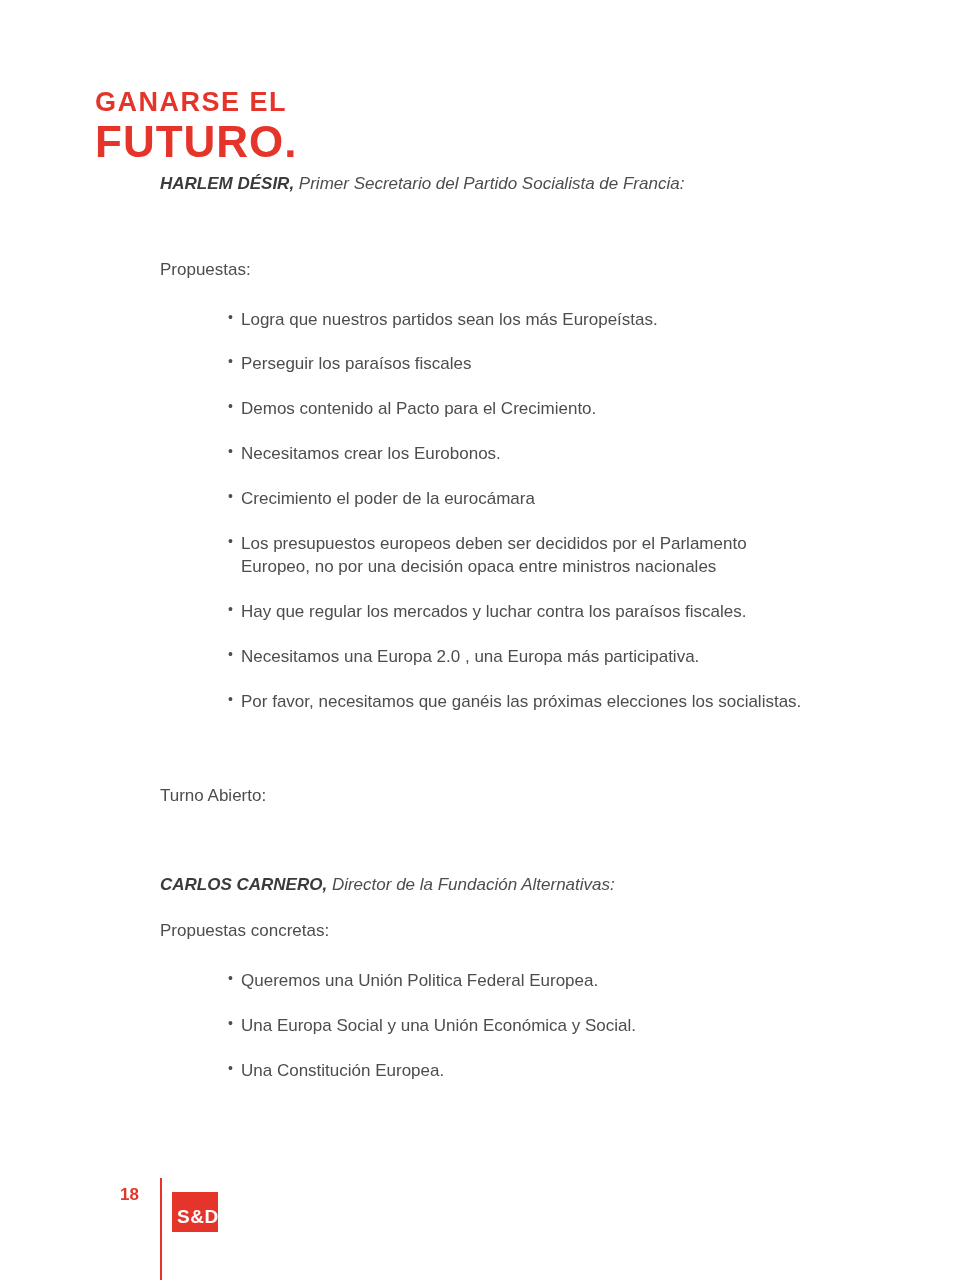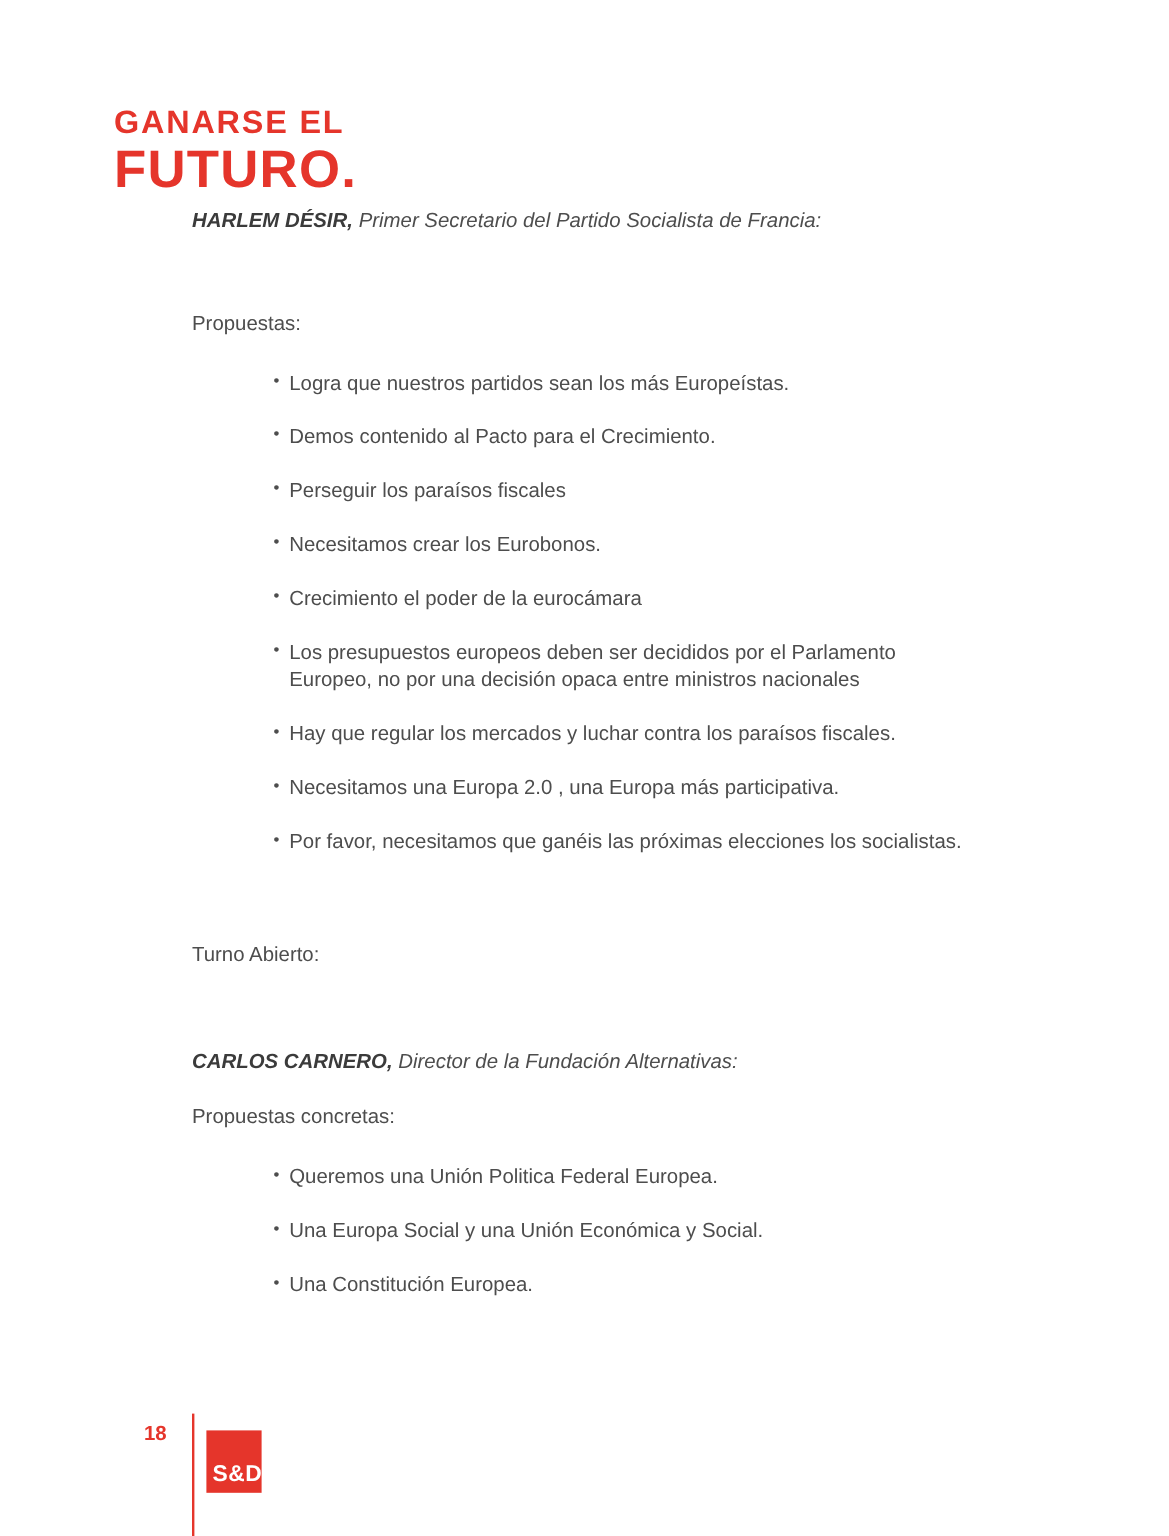--- a/index.html
+++ b/index.html
@@ -43,21 +43,21 @@
   .page-number {
     position:absolute; left:120px; top:1185px;
     color:var(--accent, #e5352b); font-size:17px; font-weight:700;
   }
   .footer-rule {
     position:absolute; left:160px; top:1178px;
     width:2px; height:102px; background:var(--accent, #e5352b);
   }
   .sd-logo {
     position:absolute; left:172px; top:1192px;
-    width:46px; height:52px;
+    width:46px; height:40px;
     background:var(--accent, #e5352b); color:#ffffff;
     font-weight:700; font-size:19px;
     display:flex; align-items:flex-end; justify-content:flex-start;
     padding:0 0 4px 5px; box-sizing:border-box;
     letter-spacing:0.5px;
   }
 </style>
 </head>
 <body>
 
@@ -72,22 +72,22 @@
 
     <p class="speaker">
       <span class="name">HARLEM DÉSIR,</span>
       <span>Primer Secretario del Partido Socialista de Francia:</span>
     </p>
 
     <p class="section-label">Propuestas:</p>
 
     <ul class="bullets">
       <li>Logra que nuestros partidos sean los más Europeístas.</li>
+      <li>Perseguir los paraísos fiscales</li>
       <li>Demos contenido al Pacto para el Crecimiento.</li>
-      <li>Perseguir los paraísos fiscales</li>
       <li>Necesitamos crear los Eurobonos.</li>
       <li>Crecimiento el poder de la eurocámara</li>
       <li>Los presupuestos europeos deben ser decididos por el Parlamento Europeo, no por una  decisión opaca entre ministros nacionales</li>
       <li>Hay que regular los mercados y luchar contra los paraísos fiscales.</li>
       <li>Necesitamos una Europa 2.0 , una Europa más participativa.</li>
       <li>Por favor, necesitamos que ganéis las próximas elecciones los socialistas.</li>
     </ul>
 
     <p class="turno-label">Turno Abierto:</p>
 

